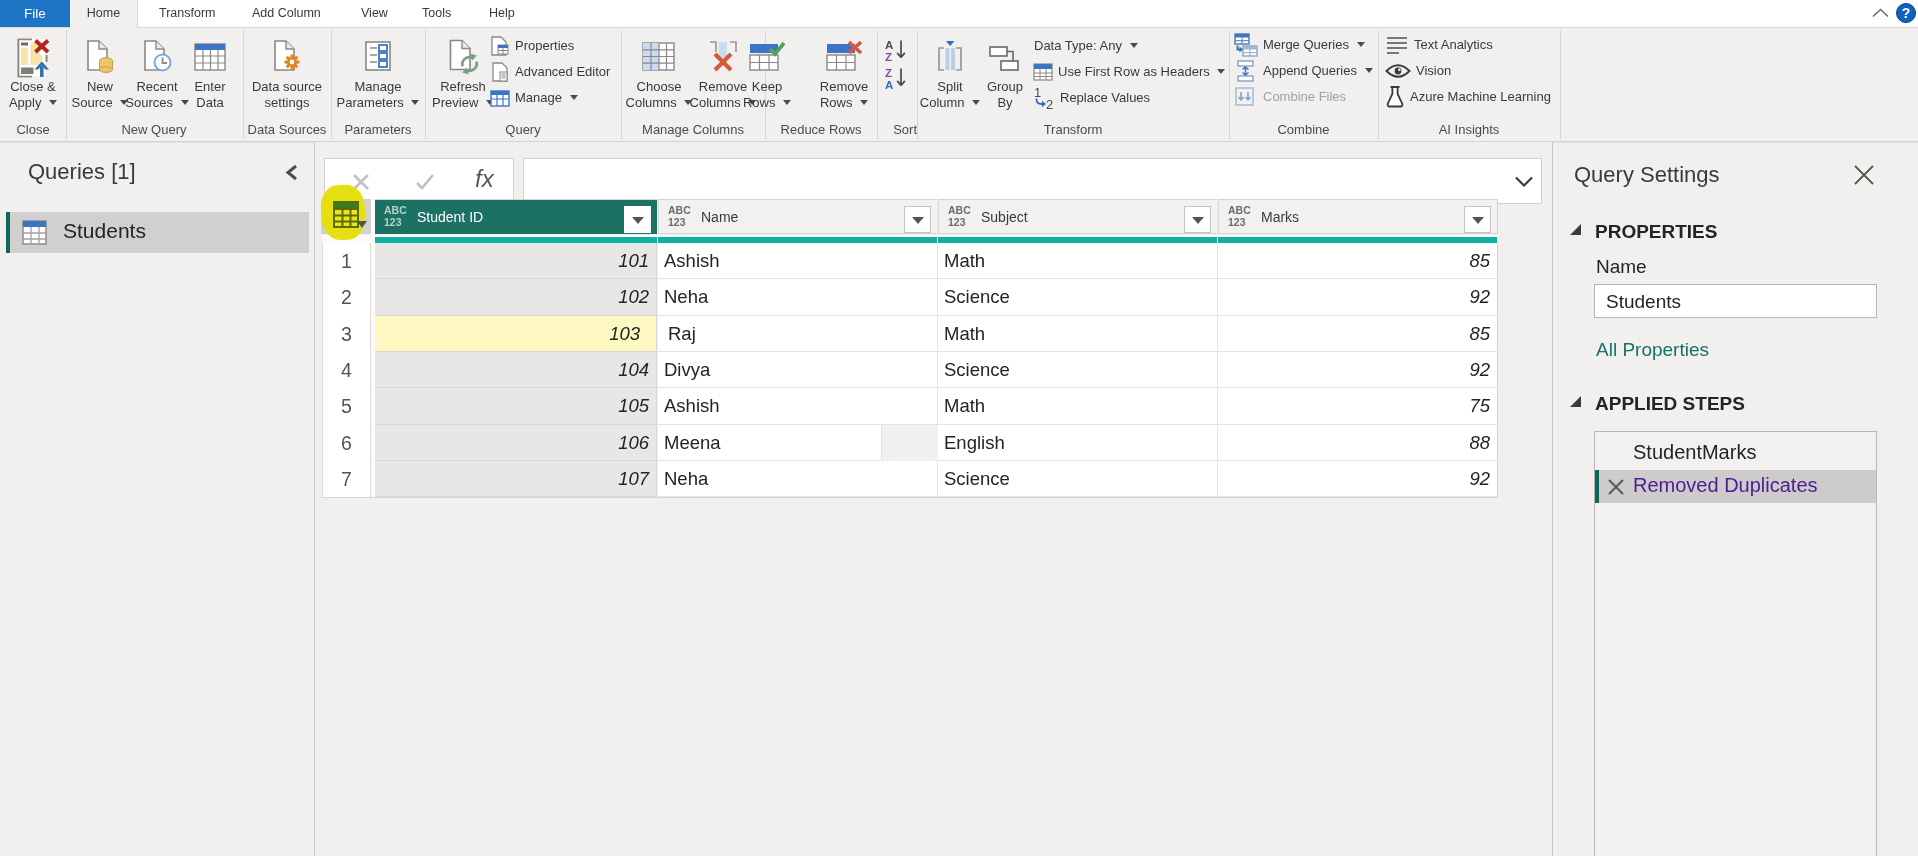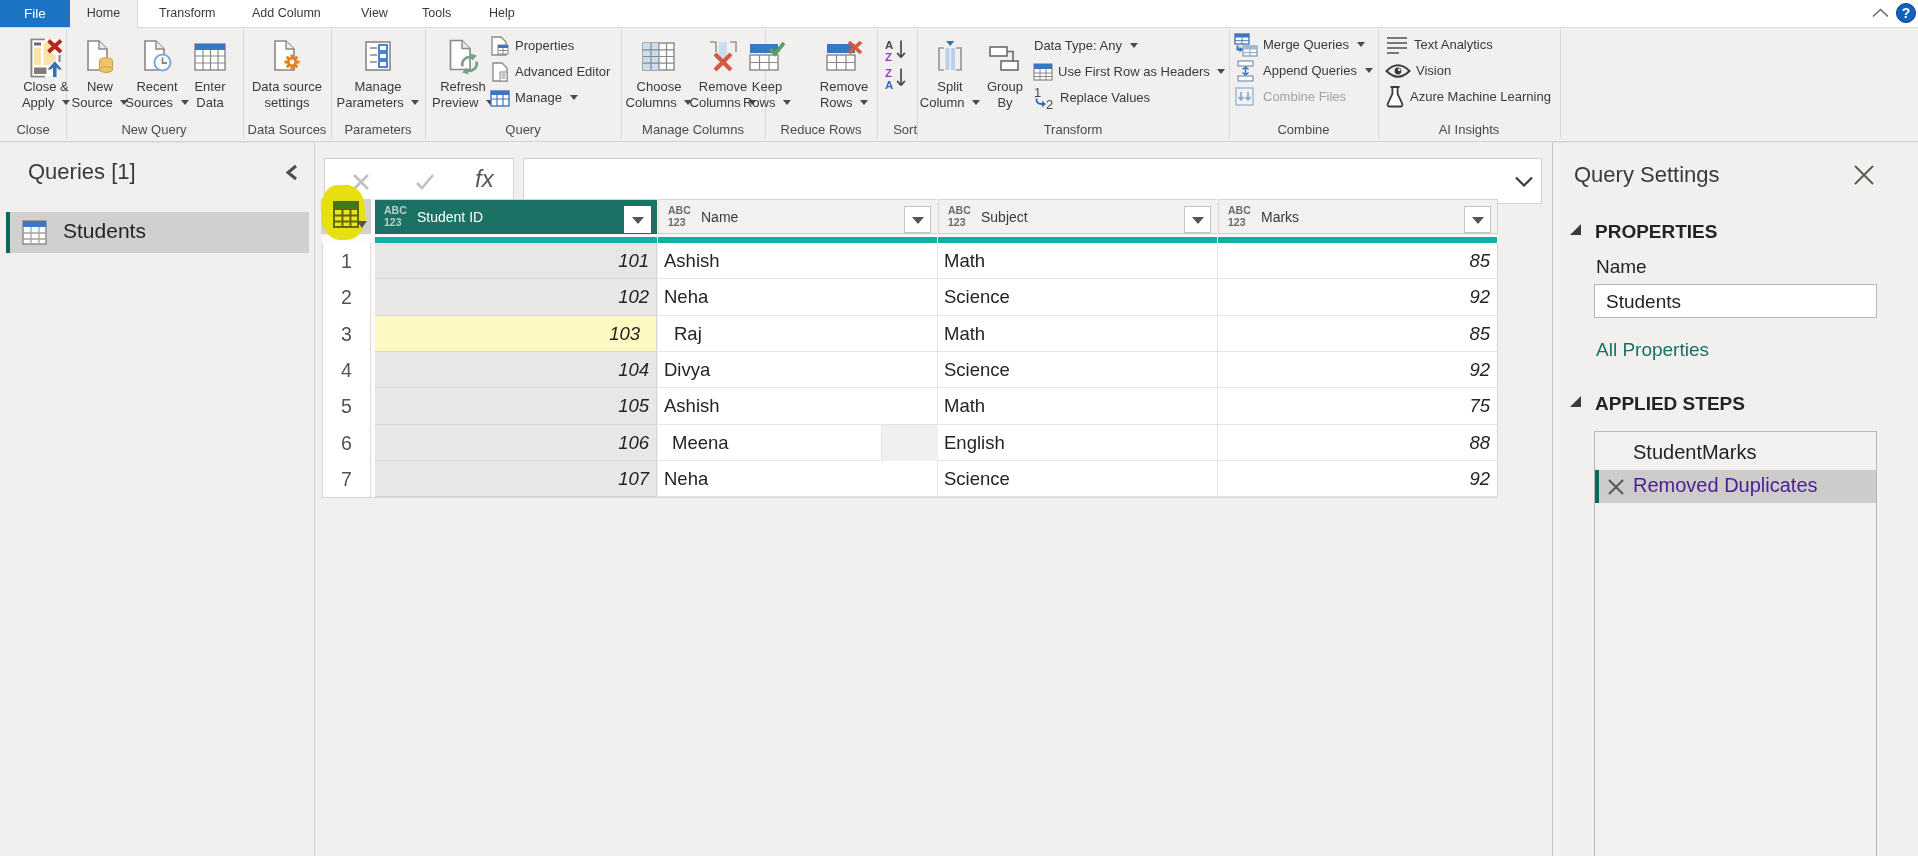--- a/index.html
+++ b/index.html
@@ -87,21 +87,21 @@
     <div class="glabel" style="left:243px;width:88px;">Data Sources</div>
     <div class="glabel" style="left:331px;width:94px;">Parameters</div>
     <div class="glabel" style="left:425px;width:196px;">Query</div>
     <div class="glabel" style="left:621px;width:144px;">Manage Columns</div>
     <div class="glabel" style="left:765px;width:112px;">Reduce Rows</div>
     <div class="glabel" style="left:877px;width:40px;text-align:right;">Sort</div>
     <div class="glabel" style="left:917px;width:312px;">Transform</div>
     <div class="glabel" style="left:1229px;width:149px;">Combine</div>
     <div class="glabel" style="left:1378px;width:182px;">AI Insights</div>
 
-    <div class="bigbtn" style="left:14px;width:64px;"><span class="ic" id="i-closeapply">
+    <div class="bigbtn" style="left:1px;width:64px;"><span class="ic" id="i-closeapply">
           <svg width="32" height="40" viewBox="0 0 32 40">
             <path d="M15 1.5 H1.5 V38.5 H15 M29.5 17 V24" fill="#fff" stroke="#8a8886" stroke-width="1.7"></path>
 <rect x="1.5" y="1.5" width="27" height="37" fill="#fff" stroke="none"></rect>
 <path d="M15 1.5 H1.5 V38.5 H15 M29.5 17 V24" fill="none" stroke="#8a8886" stroke-width="1.7"></path>
 <rect x="4" y="4.5" width="7" height="3" fill="#6d6b69"></rect>
 <rect x="4" y="9.5" width="7" height="17.5" fill="#fae3a6"></rect>
 <path d="M13.5 4.5 h8.5 v10 l4 4.5 v2 l-6 6 h-6.5 z" fill="#fae3a6"></path>
 <rect x="4" y="29.5" width="12.5" height="6.5" fill="#7f7d7b"></rect>
 <path d="M18.5 2.5 L31 14 M31 2.5 L18.5 14" stroke="#b3271e" stroke-width="4"></path>
 <path d="M24.8 39 v-11" stroke="#3572b0" stroke-width="3.6"></path>
@@ -360,36 +360,36 @@
           <div class="cell" style="left:337px;top:45px;width:280px;height:36.33px;line-height:36.33px;background:#fff;border-bottom:1px solid #e5e4e3;border-right:1px solid #e5e4e3;padding-left:6px;">Ashish</div>
           <div class="cell" style="left:617px;top:45px;width:280px;height:36.33px;line-height:36.33px;background:#fff;border-bottom:1px solid #e5e4e3;border-right:1px solid #e5e4e3;padding-left:6px;">Math</div>
           <div class="cell ital" style="left:897px;top:45px;width:280px;height:36.33px;line-height:36.33px;background:#fff;border-bottom:1px solid #e5e4e3;border-right:1px solid #d5d3d1;padding-right:7px;">85</div>
           <div class="rn" style="left:1px;top:81.33px;width:49px;height:37.33px;line-height:36.33px;">2</div>
           <div class="cell ital" style="left:54px;top:81.33px;width:282px;height:36.33px;line-height:36.33px;background:#e8e7e6;border-bottom:1px solid #d8d7d6;border-right:1px solid #d8d7d6;padding-right:7px;">102</div>
           <div class="cell" style="left:337px;top:81.33px;width:280px;height:36.33px;line-height:36.33px;background:#fff;border-bottom:1px solid #e5e4e3;border-right:1px solid #e5e4e3;padding-left:6px;">Neha</div>
           <div class="cell" style="left:617px;top:81.33px;width:280px;height:36.33px;line-height:36.33px;background:#fff;border-bottom:1px solid #e5e4e3;border-right:1px solid #e5e4e3;padding-left:6px;">Science</div>
           <div class="cell ital" style="left:897px;top:81.33px;width:280px;height:36.33px;line-height:36.33px;background:#fff;border-bottom:1px solid #e5e4e3;border-right:1px solid #d5d3d1;padding-right:7px;">92</div>
           <div class="rn" style="left:1px;top:117.66px;width:49px;height:37.33px;line-height:36.33px;">3</div>
           <div class="cell ital" style="left:54px;top:117.66px;width:282px;height:36.33px;line-height:36.33px;background:#fef9c3;border-bottom:1px solid #d8d7d6;border-right:1px solid #d8d7d6;padding-right:16px;">103</div>
-          <div class="cell" style="left:337px;top:117.66px;width:280px;height:36.33px;line-height:36.33px;background:#fff;border-bottom:1px solid #e5e4e3;border-right:1px solid #e5e4e3;padding-left:16px;">Raj</div>
+          <div class="cell" style="left:337px;top:117.66px;width:280px;height:36.33px;line-height:36.33px;background:#fff;border-bottom:1px solid #e5e4e3;border-right:1px solid #e5e4e3;padding-left:10px;">Raj</div>
           <div class="cell" style="left:617px;top:117.66px;width:280px;height:36.33px;line-height:36.33px;background:#fff;border-bottom:1px solid #e5e4e3;border-right:1px solid #e5e4e3;padding-left:6px;">Math</div>
           <div class="cell ital" style="left:897px;top:117.66px;width:280px;height:36.33px;line-height:36.33px;background:#fff;border-bottom:1px solid #e5e4e3;border-right:1px solid #d5d3d1;padding-right:7px;">85</div>
           <div class="rn" style="left:1px;top:153.99px;width:49px;height:37.33px;line-height:36.33px;">4</div>
           <div class="cell ital" style="left:54px;top:153.99px;width:282px;height:36.33px;line-height:36.33px;background:#e8e7e6;border-bottom:1px solid #d8d7d6;border-right:1px solid #d8d7d6;padding-right:7px;">104</div>
           <div class="cell" style="left:337px;top:153.99px;width:280px;height:36.33px;line-height:36.33px;background:#fff;border-bottom:1px solid #e5e4e3;border-right:1px solid #e5e4e3;padding-left:6px;">Divya</div>
           <div class="cell" style="left:617px;top:153.99px;width:280px;height:36.33px;line-height:36.33px;background:#fff;border-bottom:1px solid #e5e4e3;border-right:1px solid #e5e4e3;padding-left:6px;">Science</div>
           <div class="cell ital" style="left:897px;top:153.99px;width:280px;height:36.33px;line-height:36.33px;background:#fff;border-bottom:1px solid #e5e4e3;border-right:1px solid #d5d3d1;padding-right:7px;">92</div>
           <div class="rn" style="left:1px;top:190.32px;width:49px;height:37.33px;line-height:36.33px;">5</div>
           <div class="cell ital" style="left:54px;top:190.32px;width:282px;height:36.33px;line-height:36.33px;background:#e8e7e6;border-bottom:1px solid #d8d7d6;border-right:1px solid #d8d7d6;padding-right:7px;">105</div>
           <div class="cell" style="left:337px;top:190.32px;width:280px;height:36.33px;line-height:36.33px;background:#fff;border-bottom:1px solid #e5e4e3;border-right:1px solid #e5e4e3;padding-left:6px;">Ashish</div>
           <div class="cell" style="left:617px;top:190.32px;width:280px;height:36.33px;line-height:36.33px;background:#fff;border-bottom:1px solid #e5e4e3;border-right:1px solid #e5e4e3;padding-left:6px;">Math</div>
           <div class="cell ital" style="left:897px;top:190.32px;width:280px;height:36.33px;line-height:36.33px;background:#fff;border-bottom:1px solid #e5e4e3;border-right:1px solid #d5d3d1;padding-right:7px;">75</div>
           <div class="rn" style="left:1px;top:226.64999999999998px;width:49px;height:37.33px;line-height:36.33px;">6</div>
           <div class="cell ital" style="left:54px;top:226.64999999999998px;width:282px;height:36.33px;line-height:36.33px;background:#e8e7e6;border-bottom:1px solid #d8d7d6;border-right:1px solid #d8d7d6;padding-right:7px;">106</div>
-          <div class="cell" style="left:337px;top:226.64999999999998px;width:224px;height:36.33px;line-height:36.33px;background:#fff;border-bottom:1px solid #e5e4e3;border-right:1px solid #e5e4e3;padding-left:14px;">Meena</div>
+          <div class="cell" style="left:337px;top:226.64999999999998px;width:224px;height:36.33px;line-height:36.33px;background:#fff;border-bottom:1px solid #e5e4e3;border-right:1px solid #e5e4e3;padding-left:6px;">Meena</div>
           <div class="cell" style="left:617px;top:226.64999999999998px;width:280px;height:36.33px;line-height:36.33px;background:#fff;border-bottom:1px solid #e5e4e3;border-right:1px solid #e5e4e3;padding-left:6px;">English</div>
           <div class="cell ital" style="left:897px;top:226.64999999999998px;width:280px;height:36.33px;line-height:36.33px;background:#fff;border-bottom:1px solid #e5e4e3;border-right:1px solid #d5d3d1;padding-right:7px;">88</div>
           <div class="rn" style="left:1px;top:262.98px;width:49px;height:37.33px;line-height:36.33px;">7</div>
           <div class="cell ital" style="left:54px;top:262.98px;width:282px;height:36.33px;line-height:36.33px;background:#e8e7e6;border-bottom:1px solid #d8d7d6;border-right:1px solid #d8d7d6;padding-right:7px;">107</div>
           <div class="cell" style="left:337px;top:262.98px;width:280px;height:36.33px;line-height:36.33px;background:#fff;border-bottom:1px solid #e5e4e3;border-right:1px solid #e5e4e3;padding-left:6px;">Neha</div>
           <div class="cell" style="left:617px;top:262.98px;width:280px;height:36.33px;line-height:36.33px;background:#fff;border-bottom:1px solid #e5e4e3;border-right:1px solid #e5e4e3;padding-left:6px;">Science</div>
           <div class="cell ital" style="left:897px;top:262.98px;width:280px;height:36.33px;line-height:36.33px;background:#fff;border-bottom:1px solid #e5e4e3;border-right:1px solid #d5d3d1;padding-right:7px;">92</div>
         </div>
       <div class="abs" style="left:0px;top:299px;width:1177px;height:1px;background:#d8d6d4;"></div>
 

